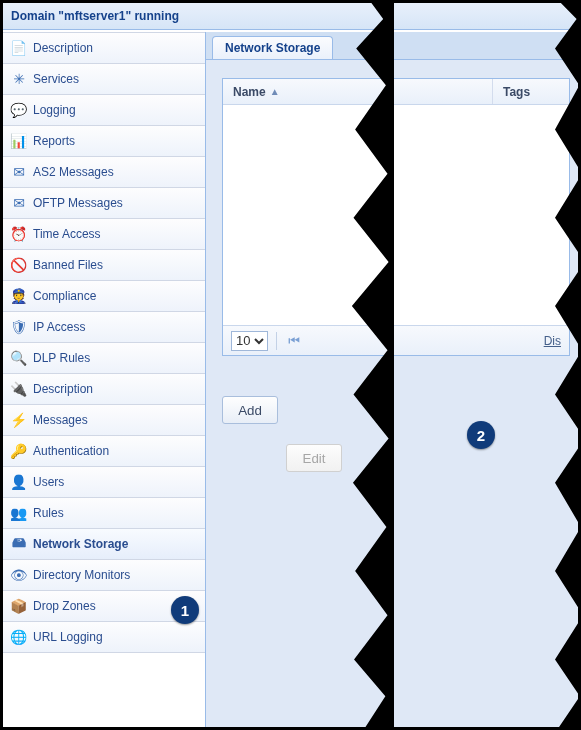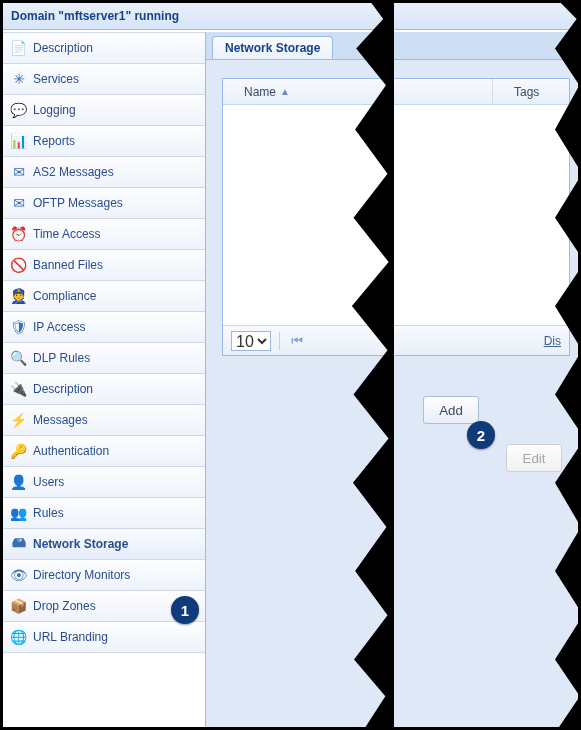--- a/index.html
+++ b/index.html
@@ -11,32 +11,32 @@
   .side-item { display:flex; align-items:center; gap:6px; height:32px; padding:0 8px; border-top:1px solid #d0d7e5; border-bottom:1px solid #d0d7e5; background:linear-gradient(#fdfdfe,#eef3fb); color:#2a4d8f; cursor:pointer; margin-top:-1px; white-space:nowrap; }
   .side-item:first-child { margin-top:0; }
   .side-item.active { font-weight:bold; background:linear-gradient(#f8fbff,#e6eefb); }
   .side-icon { width:16px; height:16px; display:flex; align-items:center; justify-content:center; font-size:14px; color:#3b6db3; flex:0 0 16px; }
   .content { position:absolute; left:203px; top:0; right:0; bottom:0; background:#dfe8f6; }
   .tabbar { height:28px; display:flex; align-items:flex-end; padding:4px 6px 0 6px; background:#cfdff3; border-bottom:1px solid #99bbe8; }
   .tab { background:linear-gradient(#fbfcfe,#eaf1fb); border:1px solid #99bbe8; border-bottom:none; border-radius:4px 4px 0 0; padding:4px 12px; font-weight:bold; color:#15428b; white-space:nowrap; }
   .panel-pad { padding:18px 8px 8px 16px; }
   .grid-wrap { border:1px solid #99bbe8; background:#fff; }
   .grid-head { display:flex; height:26px; border-bottom:1px solid #c9d7ec; background:linear-gradient(#f7f9fd,#e9f0fa); }
-  .gh-cell { display:flex; align-items:center; padding:0 21px; border-right:1px solid #d3dced; color:#3b4a66; font-weight:normal; white-space:nowrap; }
+  .gh-cell { display:flex; align-items:center; padding:0 10px; border-right:1px solid #d3dced; color:#3b4a66; font-weight:bold; white-space:nowrap; }
   .gh-name { flex:0 0 270px; }
   .gh-tags { flex:1 1 auto; border-right:none; }
   .sort-arrow { margin-left:4px; color:#6f8bb7; font-size:10px; }
   .grid-body { height:220px; background:#fff; }
   .grid-footer { display:flex; align-items:center; gap:8px; height:30px; border-top:1px solid #c9d7ec; background:linear-gradient(#f7f9fd,#e9f0fa); padding:0 8px; }
-  .page-select { height:20px; font-size:16px; border:1px solid #9fb7d9; background:#fff; color:#333; }
+  .page-select { height:20px; font-size:13px; border:1px solid #9fb7d9; background:#fff; color:#333; }
   .footer-sep { width:1px; height:18px; background:#c3d1e6; }
   .page-first-btn { width:18px; height:18px; display:flex; align-items:center; justify-content:center; color:#7aa0d4; cursor:pointer; font-size:13px; }
   .footer-spacer { flex:1; }
   .footer-status { color:#45608a; white-space:nowrap;text-decoration:underline; }
-  .action-row { display:flex; gap:27px; padding:40px 8px 0 0; justify-content:flex-end; }
+  .action-row { display:flex; gap:8px; padding:40px 8px 0 0; justify-content:flex-start; }
   .btn { min-width:56px; height:28px; padding:0 14px; border:1px solid #a9bedc; border-radius:3px; background:linear-gradient(#fefefe,#e8eef7); color:#3b4a66; cursor:pointer; }
   .btn:disabled { color:#a6a6a6; background:linear-gradient(#fdfdfd,#f1f1f1); border-color:#d0d0d0; cursor:default;margin-top:48px; }
   .tear { position:absolute; top:-6px; bottom:-6px; width:54px; background:#000; }
   .tear.left  { left:337px; clip-path: polygon(50% 0%,80% 3%,30% 7%,85% 12%,28% 18%,88% 24%,25% 30%,90% 36%,22% 42%,88% 48%,25% 54%,90% 60%,24% 66%,86% 72%,28% 78%,88% 84%,26% 90%,84% 95%,40% 100%,100% 100%,100% 0%);}
   .tear.right { left:552px; clip-path: polygon(0% 0%,40% 3%,0% 7%,45% 12%,0% 18%,50% 24%,0% 30%,55% 36%,0% 42%,50% 48%,0% 54%,55% 60%,0% 66%,48% 72%,0% 78%,52% 84%,0% 90%,46% 95%,0% 100%,100% 100%,100% 0%);}
   .callout { position:absolute; width:28px; height:28px; border-radius:50%; background:#103b7a; color:#fff; display:flex; align-items:center; justify-content:center; font-weight:bold; font-size:15px; box-shadow:0 1px 2px rgba(0,0,0,0.4); z-index:50; }
 </style>
 </head>
 <body>
 
@@ -118,21 +118,21 @@
         <div class="side-item">
           <span class="side-icon">👁</span>
           <span>Directory Monitors</span>
         </div>
         <div class="side-item">
           <span class="side-icon">📦</span>
           <span>Drop Zones</span>
         </div>
         <div class="side-item">
           <span class="side-icon">🌐</span>
-          <span>URL Branding</span>
+          <span>URL Logging</span>
         </div>
       </div>
 
     <div class="content">
       <div class="tabbar">
         <div class="tab">
           <span>Network Storage</span>
         </div>
       </div>
 

